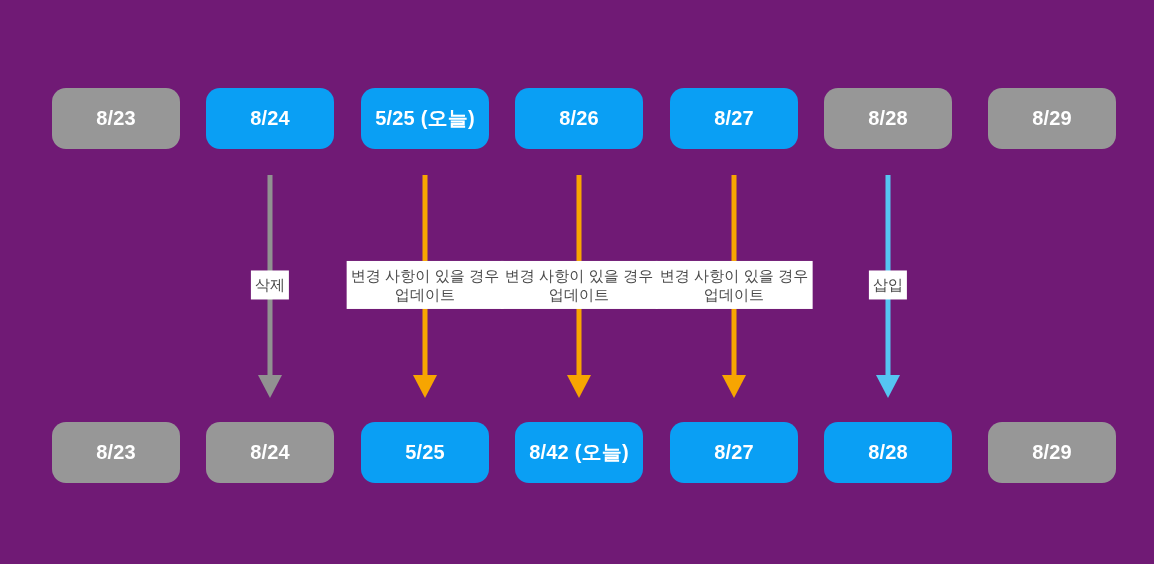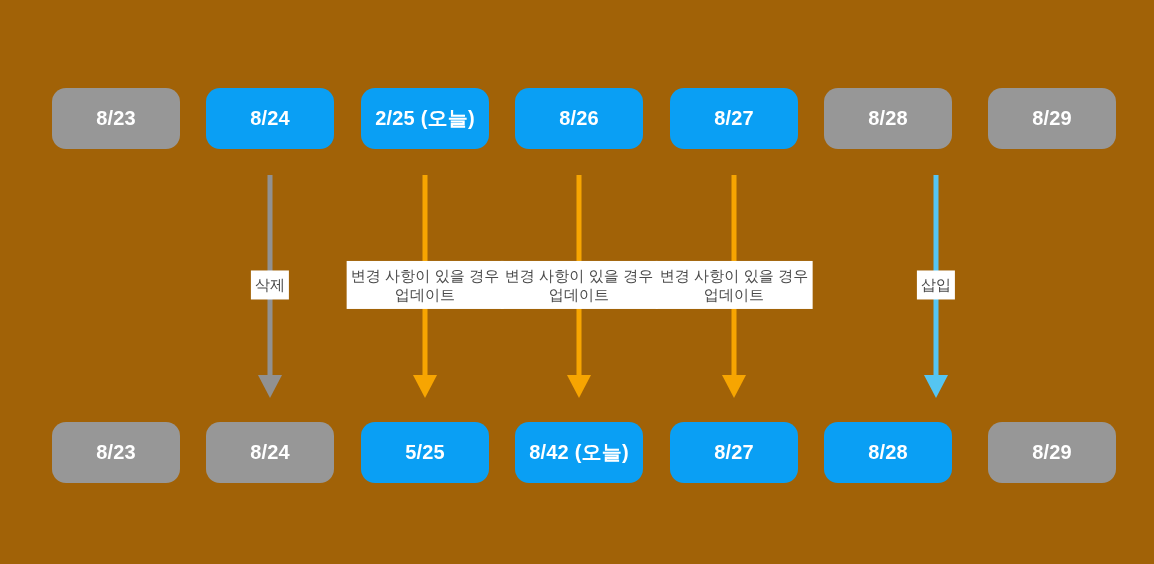--- a/index.html
+++ b/index.html
@@ -3,21 +3,21 @@
 <meta charset="utf-8">
 <style>
   * { margin: 0; padding: 0; box-sizing: border-box; }
   html, body { background: #ffffff; }
   body { font-family: "Liberation Sans", "DejaVu Sans", sans-serif; }
 
   .diagram {
     position: relative;
     width: 1154px;
     height: 564px;
-    background: #a16207;
+    background: #701a75;
     overflow: hidden;
   }
 
   .date-box {
     position: absolute;
     width: 128px;
     height: 61px;
     border-radius: 14px;
     display: flex;
     align-items: center;
@@ -44,21 +44,21 @@
   .arrow {
     position: absolute;
     top: 175px;
     width: 26px;
     height: 223px;
   }
   .arrow-at-1 { left: 257px; text-decoration: underline; }
   .arrow-at-2 { left: 412px; }
   .arrow-at-3 { left: 566px; }
   .arrow-at-4 { left: 721px; }
-  .arrow-at-5 { left: 875px; margin-left: 48px; }
+  .arrow-at-5 { left: 875px; }
 
   .arrow .line {
     position: absolute;
     left: 50%;
     transform: translateX(-50%);
     top: 0;
     width: 5px;
     height: 200px;
   }
   .arrow .head {
@@ -98,21 +98,21 @@
   }
 </style>
 </head>
 <body>
 
 <div class="diagram">
 
   <div class="row-top">
     <div class="date-box inactive col-0">8/23</div>
     <div class="date-box active col-1">8/24</div>
-    <div class="date-box active col-2">2/25 (오늘)</div>
+    <div class="date-box active col-2">5/25 (오늘)</div>
     <div class="date-box active col-3">8/26</div>
     <div class="date-box active col-4">8/27</div>
     <div class="date-box inactive col-5">8/28</div>
     <div class="date-box inactive col-6">8/29</div>
   </div>
 
   <div class="arrow arrow-delete arrow-at-1">
     <div class="line"></div>
     <div class="head"></div>
     <div class="arrow-label">삭제</div>

